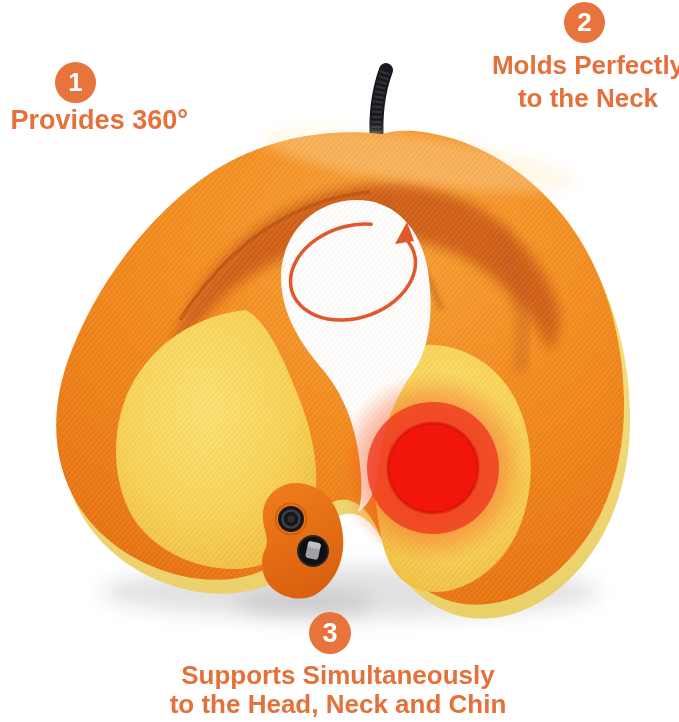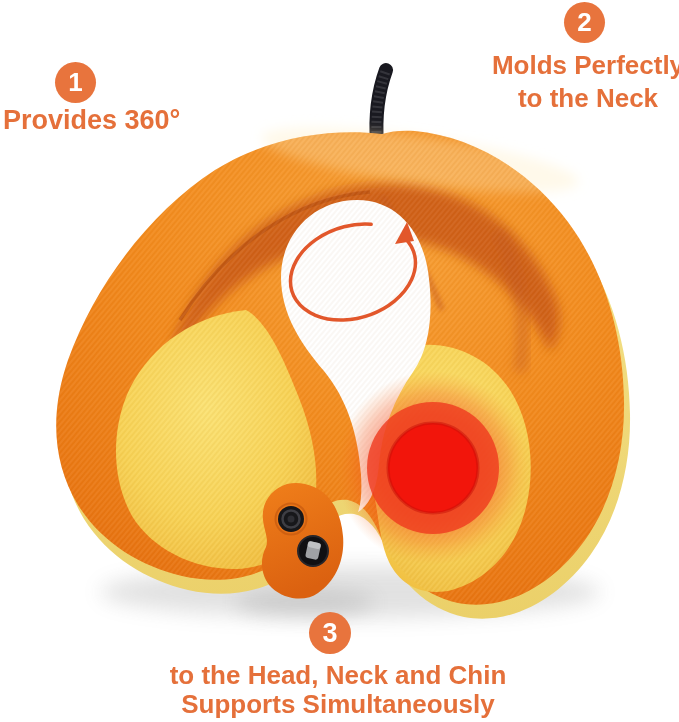--- a/index.html
+++ b/index.html
@@ -18,21 +18,21 @@
   .callout{position:absolute; left:0; top:0; width:0; height:0;}
   .badge{
     position:absolute; border-radius:50%;
     background:var(--badge-bg); color:var(--badge-text);
     font-weight:bold; text-align:center;
   }
   .badge.b1{left:55px; top:62px; width:41px; height:41px; font-size:26px; line-height:41px;}
   .badge.b2{left:564px; top:2px;  width:41px; height:41px; font-size:26px; line-height:41px;}
   .badge.b3{left:309px; top:612px;width:42px; height:42px; font-size:27px; line-height:42px;}
   .lines{position:absolute; color:var(--accent-text); font-weight:bold; white-space:nowrap;}
-  .lines.t1{left:3px;  top:105px; width:185px; text-align:left;   font-size:27px; line-height:30px;}
+  .lines.t1{left:3px;  top:105px; width:185px; text-align:right;   font-size:27px; line-height:30px;}
   .lines.t2{left:490px; top:49px; width:196px; text-align:center; font-size:26px; line-height:33px;}
   .lines.t3{left:152px; top:661px; width:372px; text-align:center; font-size:26px; line-height:29px;}
 </style>
 </head>
 <body>
 
 <div class="stage">
 
   <svg class="art" width="679" height="722" viewBox="0 0 679 722" aria-hidden="true">
     <defs>
@@ -154,18 +154,18 @@
     <div class="badge b2">2</div>
     <div class="lines t2">
       <div>Molds Perfectly</div>
       <div>to the Neck</div>
     </div>
   </div>
 
   <div class="callout">
     <div class="badge b3">3</div>
     <div class="lines t3">
+      <div>Supports Simultaneously</div>
       <div>to the Head, Neck and Chin</div>
-      <div>Supports Simultaneously</div>
     </div>
   </div>
 
 </div>
 
 </body></html>

